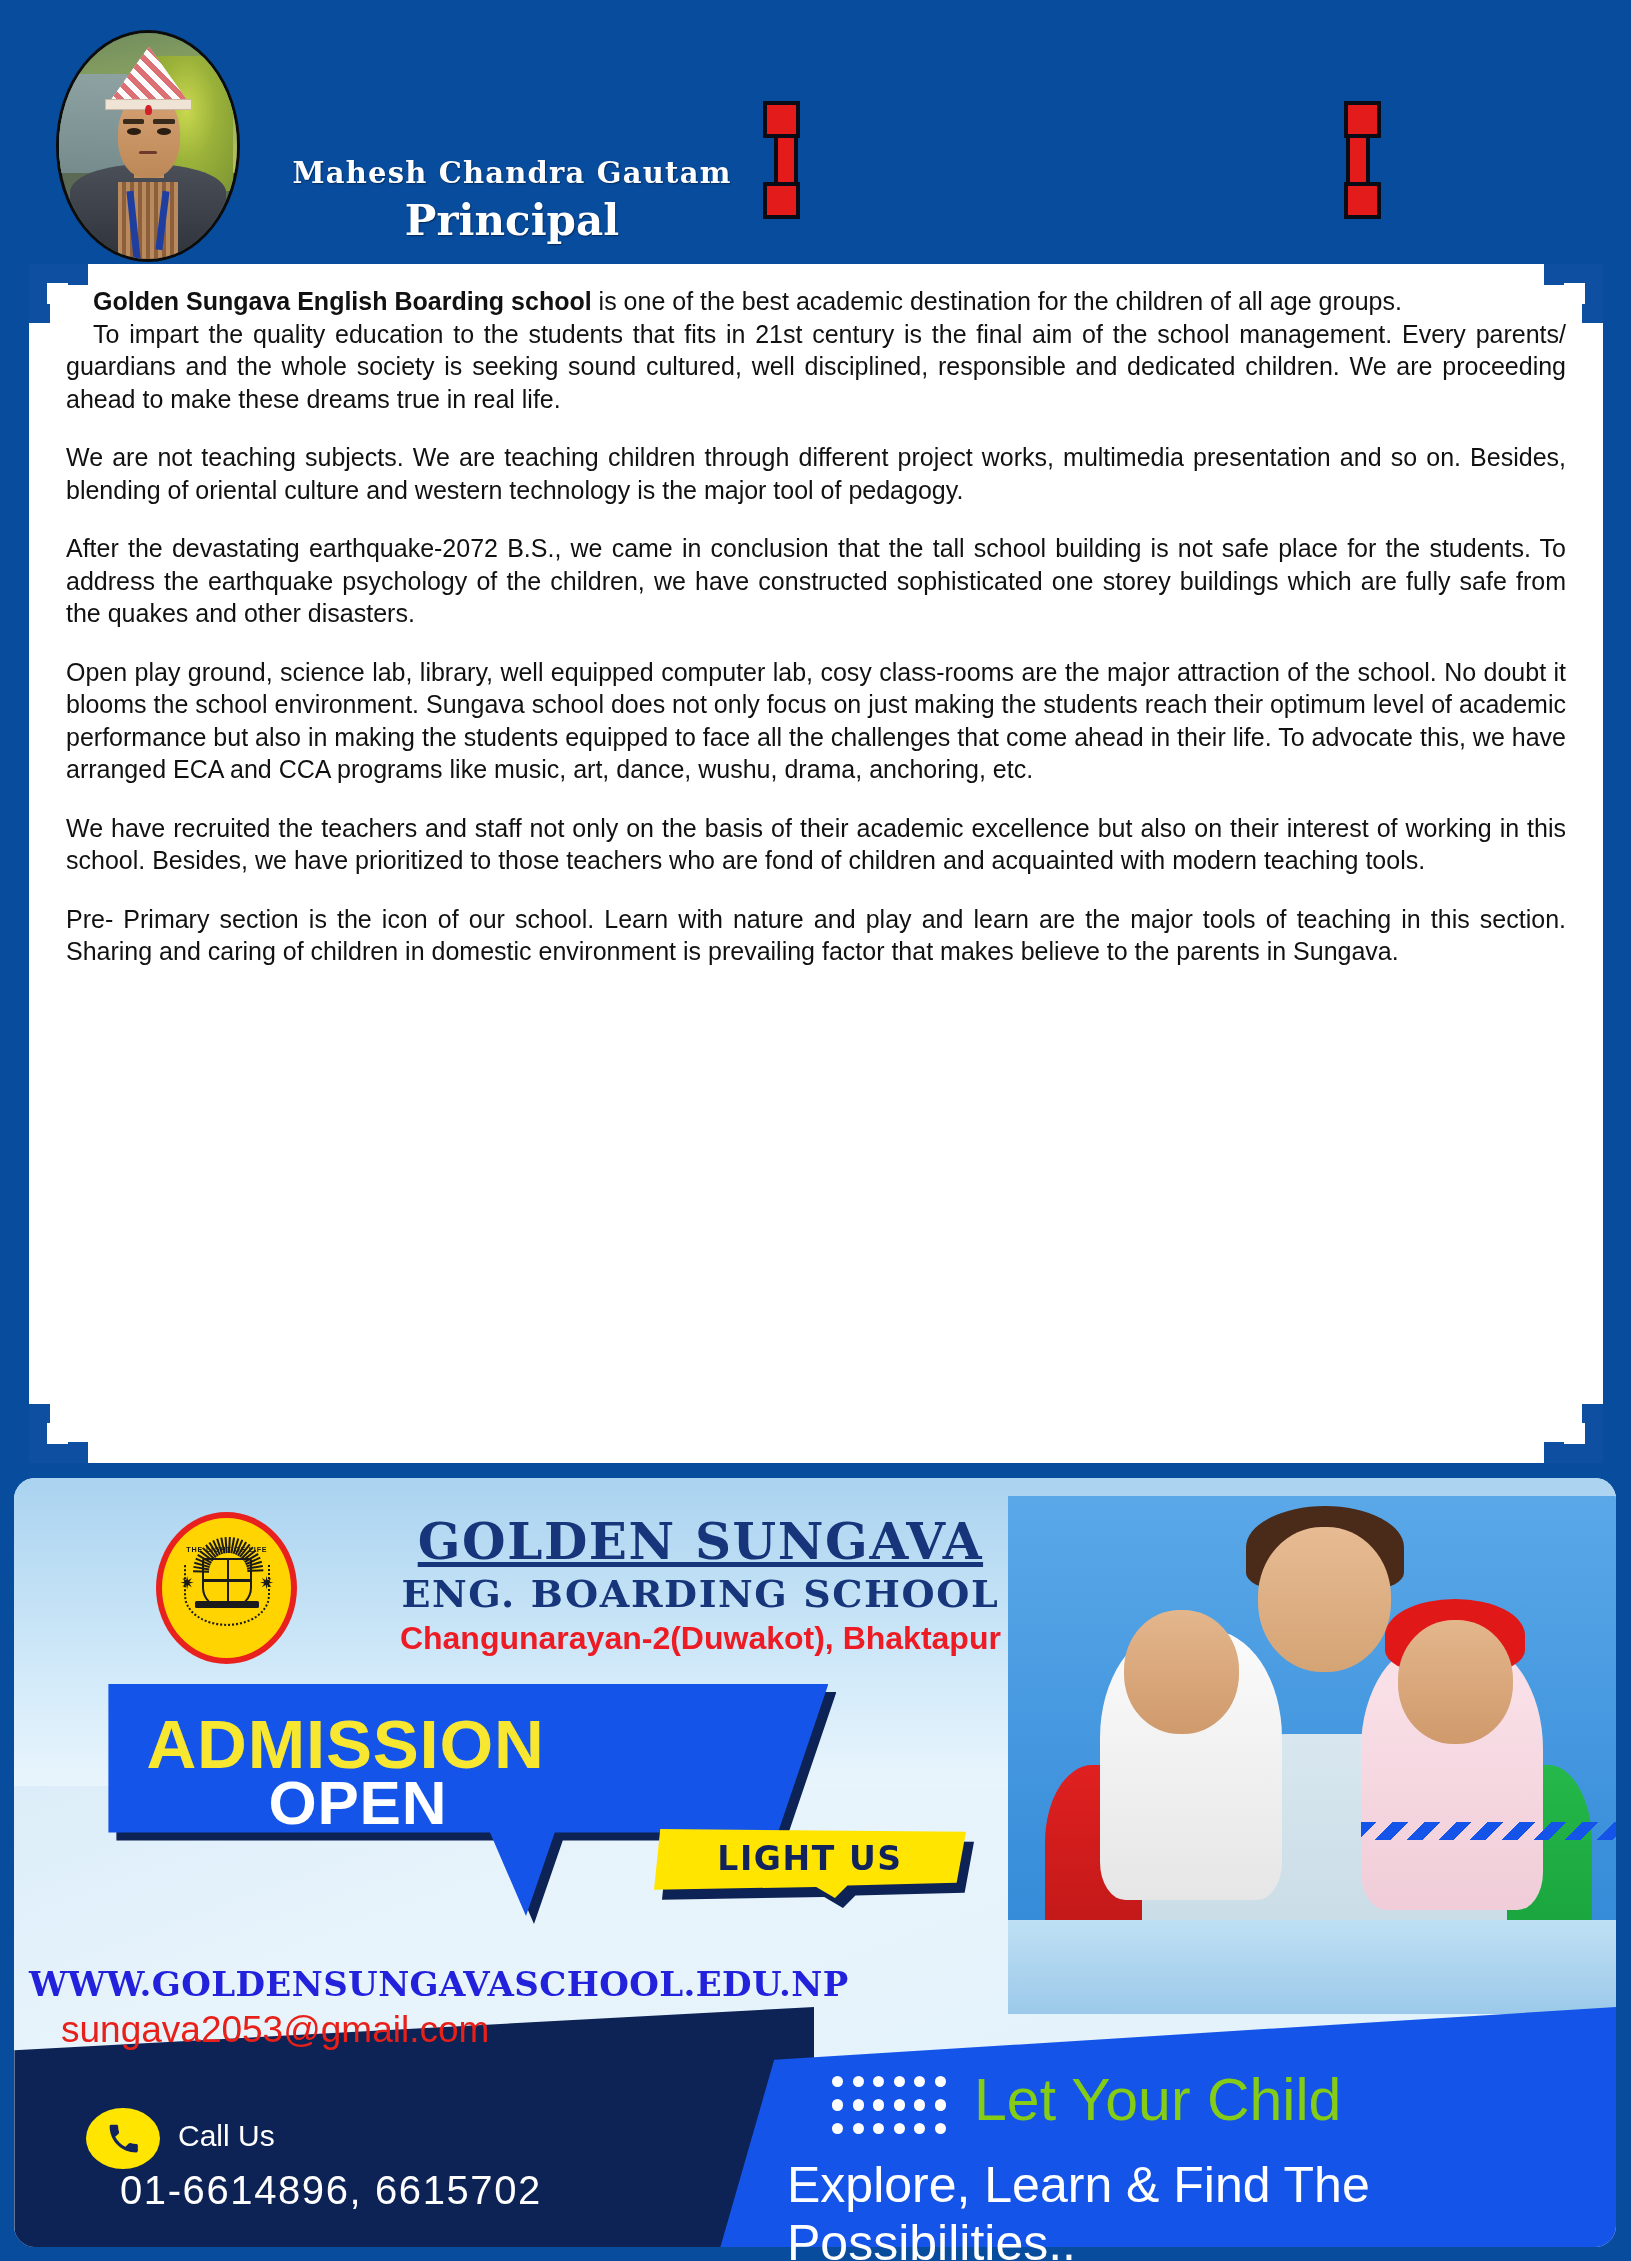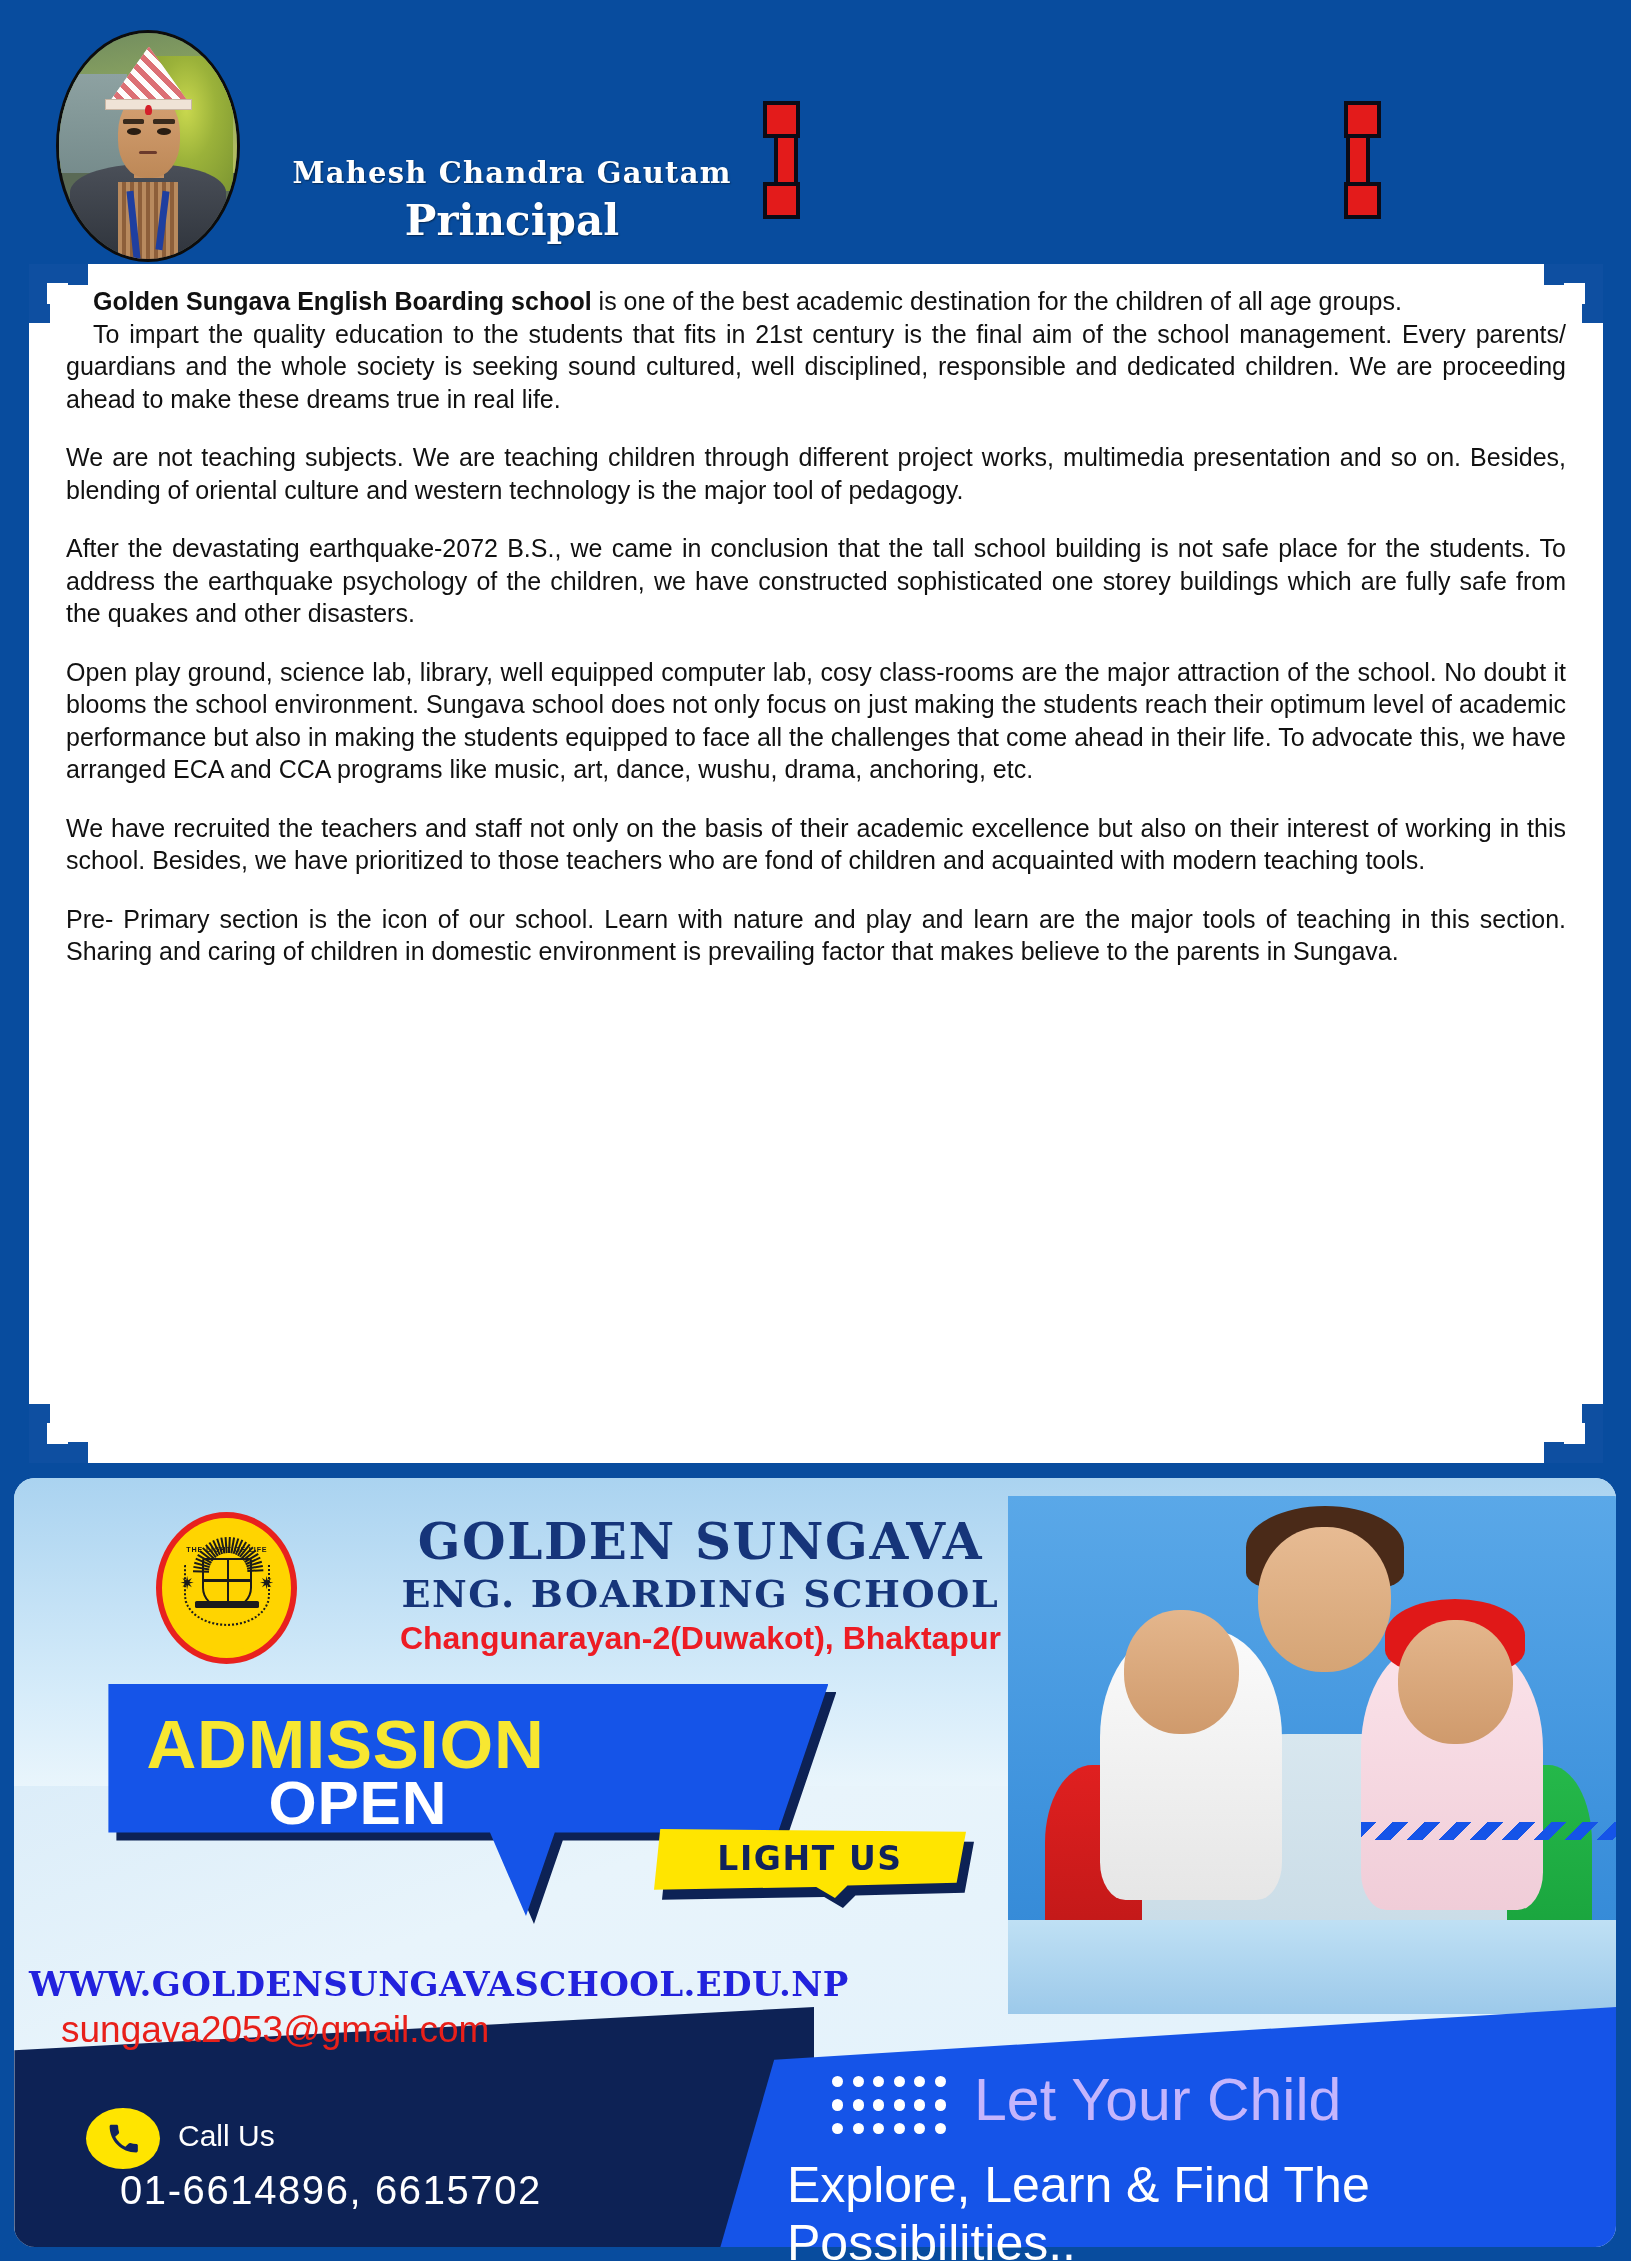--- a/index.html
+++ b/index.html
@@ -173,21 +173,21 @@
                    font-size:7.2px; font-weight:bold; color:#1b1b1b; letter-spacing:0.8px; }
   #logo-band { position:absolute; left:22%; top:60%; width:56%; height:7.2px;
                background:#1b1b1b; border-radius:1.6px; }
   #logo-wreath { position:absolute; left:13%; top:32%; width:74%; height:48%;
                  border:2.4px dotted #1b1b1b; border-top:none;
                  border-radius:0 0 50% 50%; }
 
   #school-name-block { position:absolute; left:302px; top:38px; width:768px; }
   #school-name-1 {
     font-family:"DejaVu Serif", serif; font-weight:bold; font-size:50px;
-    color:#16357a; letter-spacing:1.6px; text-align:center; line-height:1.05;
+    color:#16357a; letter-spacing:1.6px; text-align:center; line-height:1.05;text-decoration:underline;
   }
   #school-name-2 {
     font-family:"DejaVu Serif", serif; font-weight:bold; font-size:38px;
     color:#16357a; letter-spacing:1.6px; text-align:center; line-height:1.15; margin-top:3.2px;
   }
   #school-address {
     font-family:"Liberation Sans", sans-serif; font-weight:bold; font-size:32px;
     color:#ED1C24; text-align:center; margin-top:4.8px;
   }
 
@@ -297,21 +297,21 @@
     clip-path:polygon(6% 22%, 100% 0, 100% 100%, 0 100%);
   }
   #dot-grid {
     position:absolute; left:832px; top:2076px; width:120px; height:67px;
     display:grid; grid-template-columns:repeat(6,1fr); grid-template-rows:repeat(3,1fr);
     gap:3.2px;
   }
   #dot-grid span { width:11.2px; height:11.2px; background:#ffffff; border-radius:50%; }
   #tagline-1 {
     position:absolute; left:974px; top:2066px;
-    font-family:"Liberation Sans", sans-serif; font-size:59px; color:#c4b5fd;
+    font-family:"Liberation Sans", sans-serif; font-size:59px; color:#84cc16;
   }
   #tagline-2 {
     position:absolute; left:787px; top:2156px;
     font-family:"Liberation Sans", sans-serif; font-size:50px; color:#ffffff;
   }
 </style>
 </head>
 <body>
 
 <div id="header">

